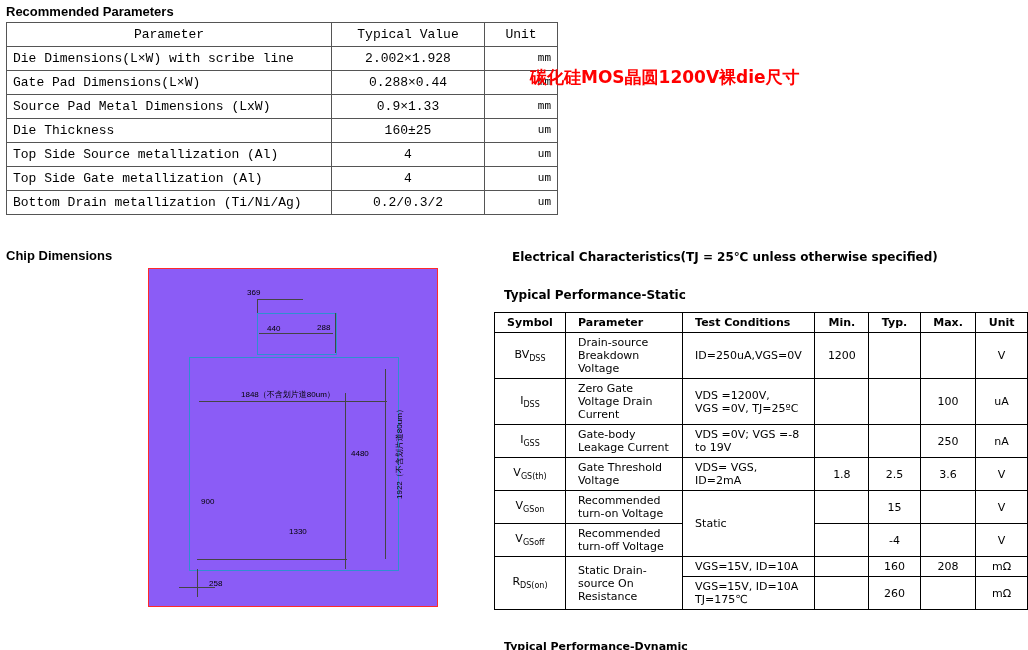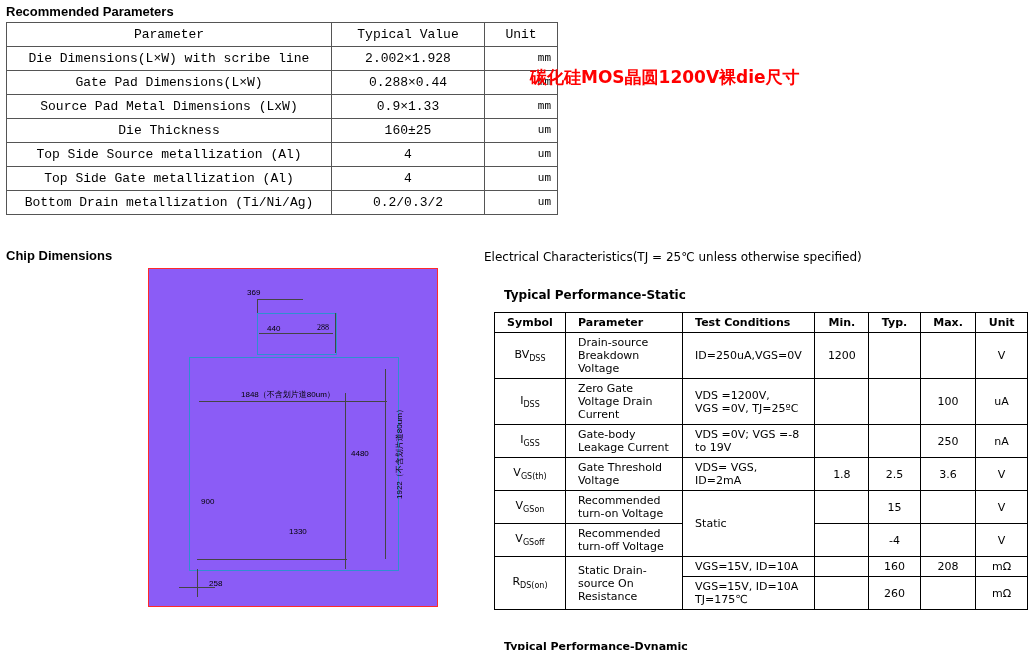--- a/index.html
+++ b/index.html
@@ -24,21 +24,21 @@
     font-size:13px;
   }
   #mech-table td,#mech-table th{
     border:1px solid #555;
     padding:2px 6px;
     font-weight:normal;
     height:19px;
     line-height:19px;
   }
   #mech-table th{text-align:center;}
-  #mech-table td.p{text-align:center;width:312px;}
+  #mech-table td.p{text-align:left;width:312px;}
   #mech-table td.v{text-align:center;width:140px;}
   #mech-table td.u{text-align:right;width:60px;font-size:11px;}
   #mech-table th.p{width:312px;}
   #mech-table th.v{width:140px;}
   #mech-table th.u{width:60px;}
 
   
   #cn-note{
     position:absolute;left:530px;top:66px;
     color:#ff0000;font-weight:bold;font-size:17px;
@@ -66,22 +66,22 @@
     font-family:"Liberation Sans", sans-serif;
     white-space:nowrap;
   }
   .vert{
     transform:rotate(-90deg);
     transform-origin:left top;
   }
 
   
   #elec-title{
-    position:absolute;left:484px;top:250px;
-    font-size:12px;font-weight:normal;
+    position:absolute;left:512px;top:250px;
+    font-size:12px;font-weight:bold;
     font-family:"DejaVu Sans", sans-serif;
   }
   #elec-sub{
     position:absolute;left:504px;top:288px;
     font-size:12px;font-weight:bold;
     font-family:"DejaVu Sans", sans-serif;
   }
   #elec-table{
     position:absolute;left:494px;top:312px;
     border-collapse:collapse;
@@ -176,21 +176,21 @@
   <div class="dimline" style="left:186px;top:44px;width:1px;height:40px;"></div>
   <div class="dimline" style="left:50px;top:132px;width:188px;height:1px;"></div>
   <div class="dimline" style="left:236px;top:100px;width:1px;height:190px;"></div>
   <div class="dimline" style="left:196px;top:124px;width:1px;height:176px;"></div>
   <div class="dimline" style="left:48px;top:290px;width:150px;height:1px;"></div>
   <div class="dimline" style="left:48px;top:300px;width:1px;height:28px;"></div>
   <div class="dimline" style="left:30px;top:318px;width:36px;height:1px;"></div>
 
   <span class="dimlabel" style="left:98px;top:19px;">369</span>
   <span class="dimlabel" style="left:118px;top:55px;">440</span>
-  <span class="dimlabel" style="left:168px;top:54px;font-family:Liberation Serif, serif;">288</span>
+  <span class="dimlabel" style="left:168px;top:54px;">288</span>
   <span class="dimlabel" style="left:92px;top:120px;">1848（不含划片道80um）</span>
   <span class="dimlabel vert" style="left:245px;top:230px;">1922（不含划片道80um）</span>
   <span class="dimlabel" style="left:202px;top:180px;">4480</span>
   <span class="dimlabel" style="left:52px;top:228px;">900</span>
   <span class="dimlabel" style="left:140px;top:258px;">1330</span>
   <span class="dimlabel" style="left:60px;top:310px;">258</span>
 </div>
 
 <div id="elec-title">Electrical Characteristics(TJ = 25℃  unless otherwise specified)</div>
 <div id="elec-sub">Typical Performance-Static</div>

